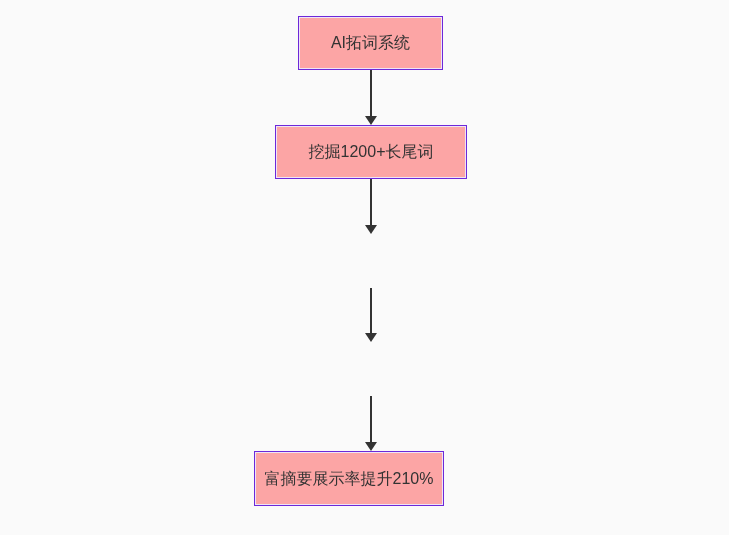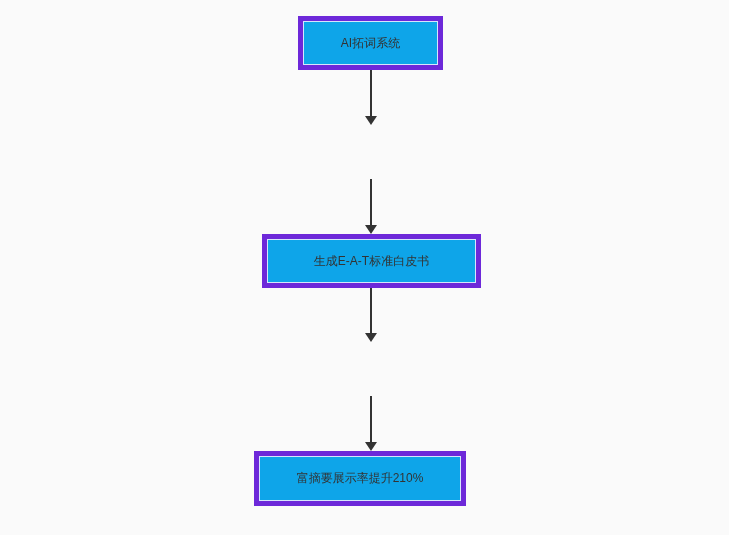--- a/index.html
+++ b/index.html
@@ -17,36 +17,36 @@
     position: relative;
     width: 729px;
     height: 535px;
   }
 
   .node {
     position: absolute;
     display: flex;
     align-items: center;
     justify-content: center;
-    background: #0ea5e9;
-    border: 5px solid #6d28d9;
+    background: #fca5a5;
+    border: 1px solid #6d28d9;
     box-shadow: inset 0 0 0 1px rgba(236,236,255,0.9);
     color: #333333;
-    font-size: 12px;
+    font-size: 16px;
     line-height: 1.2;
     text-align: center;
     white-space: nowrap;
   }
 
   
   .n1 { left: 298px; top: 16px;  width: 145px; height: 54px; }
   .n2 { left: 275px; top: 125px; width: 192px; height: 54px; }
   .n3 { left: 262px; top: 234px; width: 219px; height: 54px; }
   .n4 { left: 264px; top: 342px; width: 214px; height: 54px; }
-  .n5 { left: 254px; top: 451px; width: 212px; height: 55px; }
+  .n5 { left: 254px; top: 451px; width: 190px; height: 55px; }
 
   .arrow {
     position: absolute;
     left: 365px;           
     width: 12px;
   }
   .a1 { top: 70px;  height: 55px; }
   .a2 { top: 179px; height: 55px; }
   .a3 { top: 288px; height: 54px; }
   .a4 { top: 396px; height: 55px; }
@@ -77,29 +77,29 @@
 
   <div class="node n1">
     <span>AI拓词系统</span>
   </div>
 
   <div class="arrow a1">
     <div class="line"></div>
     <div class="head"></div>
   </div>
 
+  <div class="node n2">
+    <span>挖掘1200+长尾词</span>
+  </div>
 
   <div class="arrow a2">
     <div class="line"></div>
     <div class="head"></div>
   </div>
 
-  <div class="node n3">
-    <span>生成E-A-T标准白皮书</span>
-  </div>
 
   <div class="arrow a3">
     <div class="line"></div>
     <div class="head"></div>
   </div>
 
 
   <div class="arrow a4">
     <div class="line"></div>
     <div class="head"></div>

